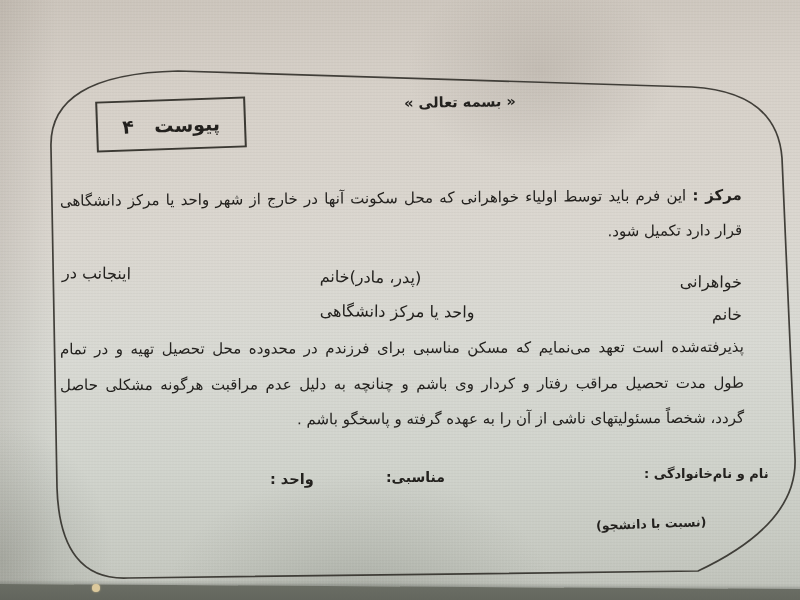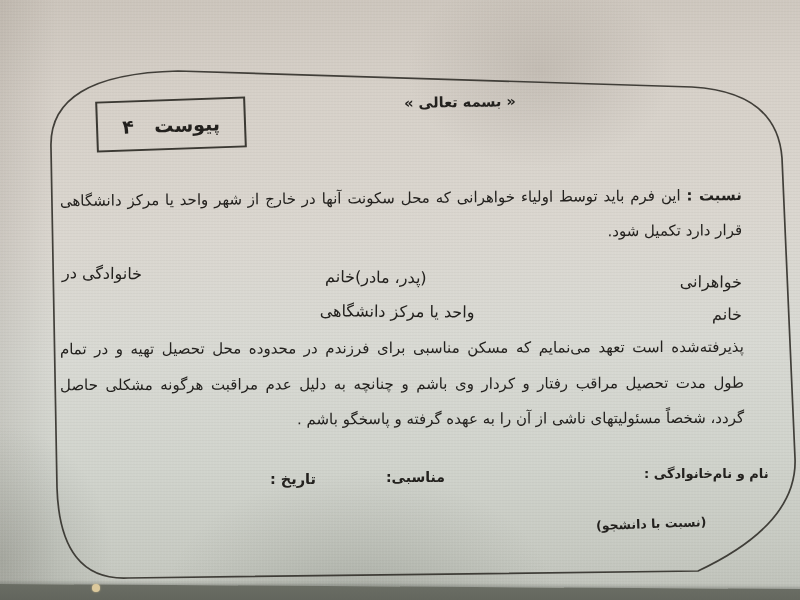--- a/index.html
+++ b/index.html
@@ -86,44 +86,44 @@
   </svg>
 
   <div class="attach-box rtl">
     <span>پیوست ۴</span>
   </div>
 
   <div class="bismillah rtl">« بسمه تعالی »</div>
 
   <div class="notice rtl">
     <div class="line justify">
-      <b>نسبت :</b>
+      <b>مرکز :</b>
       <span>این فرم باید توسط اولیاء خواهرانی که محل سکونت آنها در خارج از شهر واحد یا مرکز دانشگاهی</span>
     </div>
     <div class="line rightal">قرار دارد تکمیل شود.</div>
   </div>
 
   <div class="row row1 rtl">
     <span>خواهرانی</span>
     <span class="mid">(پدر، مادر)خانم</span>
-    <span>خانوادگی در</span>
+    <span>اینجانب در</span>
   </div>
 
   <div class="row row2 rtl">
     <span>خانم</span>
     <span class="mid">واحد یا مرکز دانشگاهی</span>
     <span class="spacer"></span>
   </div>
 
   <div class="pledge rtl">
     <div class="line justify">پذیرفته‌شده است تعهد می‌نمایم که مسکن مناسبی برای فرزندم در محدوده محل تحصیل تهیه و در تمام</div>
     <div class="line justify">طول مدت تحصیل مراقب رفتار و کردار وی باشم و چنانچه به دلیل عدم مراقبت هرگونه مشکلی حاصل</div>
     <div class="line rightal">گردد، شخصاً مسئولیتهای ناشی از آن را به عهده گرفته و پاسخگو باشم .</div>
   </div>
 
   <span class="sig name rtl">نام و نام‌خانوادگی :</span>
   <span class="sig sign rtl">مناسبی:</span>
-  <span class="sig date rtl">تاریخ :</span>
+  <span class="sig date rtl">واحد :</span>
   <span class="sig relation rtl">(نسبت با دانشجو)</span>
 
   <div class="desk"></div>
   <div class="speck"></div>
 </div>
 
 </body></html>

